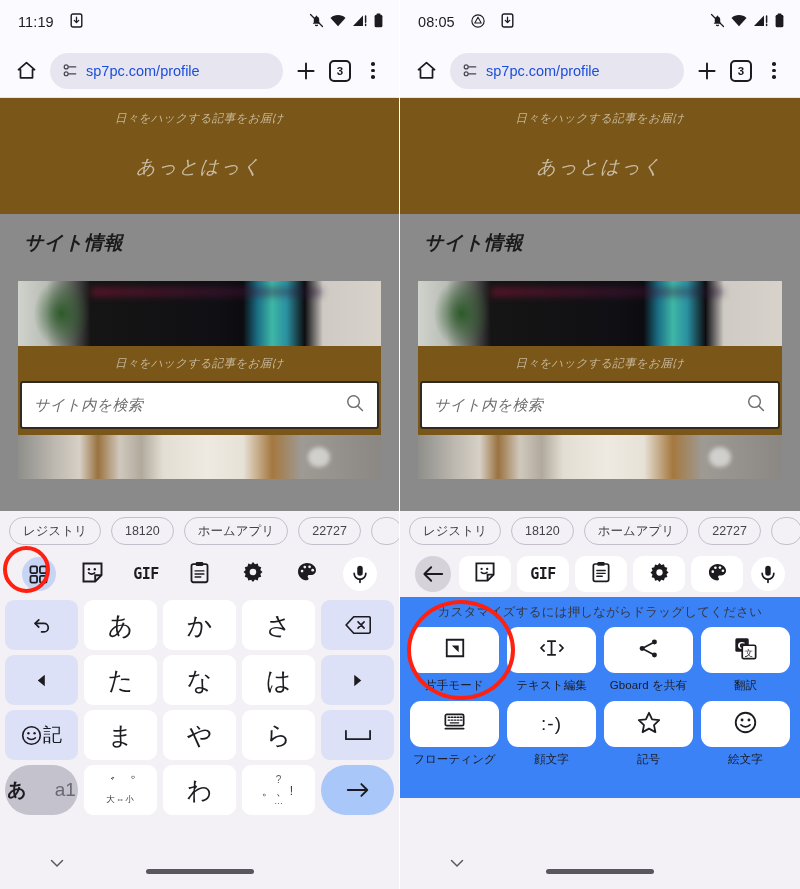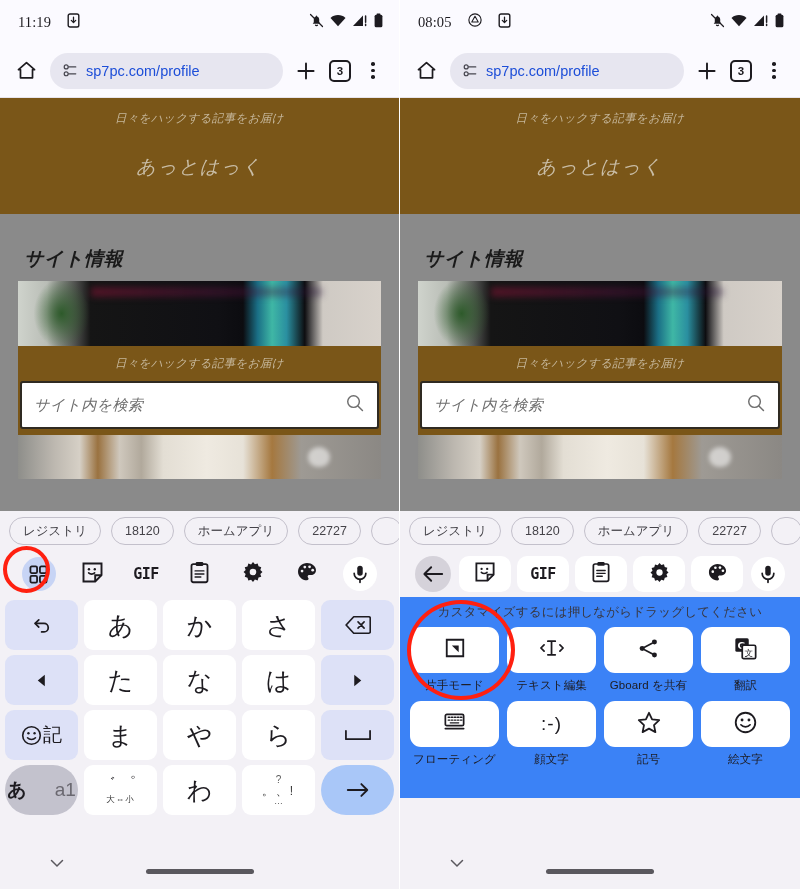--- a/index.html
+++ b/index.html
@@ -13,21 +13,21 @@
   .panel { width: 400px; height: 889px; position: relative; background: #f3f1f6; overflow: hidden; }
   .panel.left { border-right: 1px solid #ffffff; }
 
   
   .statusbar {
     height: 44px; background: #fbfaff;
     display: flex; align-items: center;
     padding: 0 16px 0 18px;
     font-size: 14px; color: #1d1b20; font-weight: 500;
   }
-  .status-left { display: flex; align-items: center; gap: 16px; font-family: Liberation Serif, serif; }
+  .status-left { display: flex; align-items: center; gap: 16px; }
   .status-clock { font-size: 14.5px; letter-spacing: .1px; }
   .status-right { margin-left: auto; display: flex; align-items: center; gap: 6px; }
   .sicon { display: block; }
 
   
   .chrome {
     height: 54px; background: #fbfaff;
     display: flex; align-items: center; padding: 0 13px 0 11px; gap: 9px;
     border-bottom: 1px solid #e7e4ec;
   }
@@ -57,21 +57,21 @@
   .hero-tag {
     position: absolute; top: 13px; left: 0; right: 0; text-align: center;
     font-size: 11.5px; color: #c6b79b; letter-spacing: .4px;
   }
   .hero-title {
     position: absolute; top: 56px; left: 0; right: 0; text-align: center;
     font-size: 19px; color: #c9bda6; letter-spacing: 1.6px;
   }
   .page-body { background: #8a8a8a; padding: 0; height: 297px; position: relative; }
   .section-title {
-    position: absolute; top: 32px; left: 24px;
+    position: absolute; top: 16px; left: 24px;
     font-size: 19px; font-weight: 700; color: #1a1a1a; letter-spacing: .6px;
   }
   .card { position: absolute; top: 67px; left: 18px; right: 18px; bottom: 0; overflow:hidden; }
   .photo-top {
     height: 65px;
     background:
       radial-gradient(ellipse 40px 50px at 12% 50%, #2d5a2a 0%, rgba(45,90,42,0) 70%),
       linear-gradient(90deg,#cfd3cc 0%, #b9bdb6 8%, #151515 20%, #101014 55%, #0c0c10 62%, #1a6f86 66%, #3fb7a5 70%, #2a8fa0 74%, #0d0d10 79%, #cfcac4 84%, #d8d2cb 100%);
       position: relative;
   }

